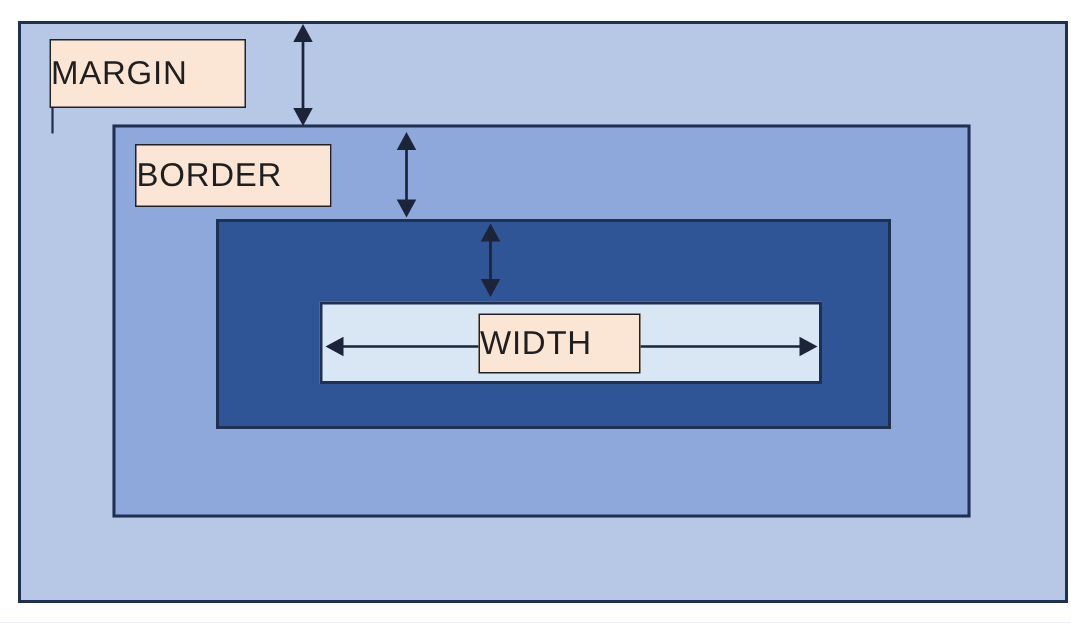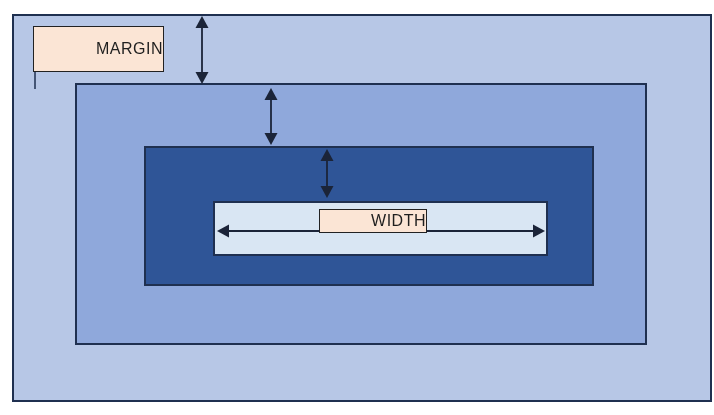--- a/index.html
+++ b/index.html
@@ -33,47 +33,50 @@
   .padding-area{
     left:67px;top:61px;width:450px;height:140px;
     background:var(--padding-area);border:2px solid var(--outline);
   }
   .content-area{
     left:67px;top:53px;width:335px;height:55px;
     background:var(--content-area);border:2px solid var(--outline);
   }
   .label{
     position:absolute;z-index:2;
-    display:flex;align-items:center;justify-content:flex-end;
+    display:flex;align-items:center;justify-content:flex-start;
     background:var(--label-fill);border:1.5px solid var(--label-border);
-    color:var(--text);font-size:16px;letter-spacing:.5px;line-height:1;
+    color:var(--text);font-size:22px;letter-spacing:.5px;line-height:1;
   }
   .margin-label{left:19px;top:10px;width:131px;height:46px;}
   .border-label{left:13px;top:11px;width:131px;height:42px;}
   .padding-label{left:10px;top:5px;width:129px;height:44px;}
-  .width-label{left:104px;top:6px;width:108px;height:24px;}
+  .width-label{left:104px;top:6px;width:108px;height:40px;}
   .overlay{
     position:absolute;left:0;top:0;width:714px;height:415px;
     z-index:1;pointer-events:none;color:var(--arrow);
   }
   .overlay .ah{fill:currentColor;stroke:none;}
   .overlay .al{stroke:currentColor;stroke-width:1.8;}
   .overlay .callout{stroke:var(--outline);stroke-width:1.5;}
 </style>
 </head>
 <body>
 
 <div class="canvas">
 
   <div class="area margin-area">
     <div class="label margin-label">
       <span>MARGIN</span>
     </div>
 
     <div class="area border-area">
+      <div class="label border-label">
+        <span>BORDER</span>
+      </div>
 
       <div class="area padding-area">
 
         <div class="area content-area">
           <div class="label width-label">
             <span>WIDTH</span>
           </div>
         </div>
       </div>
     </div>

